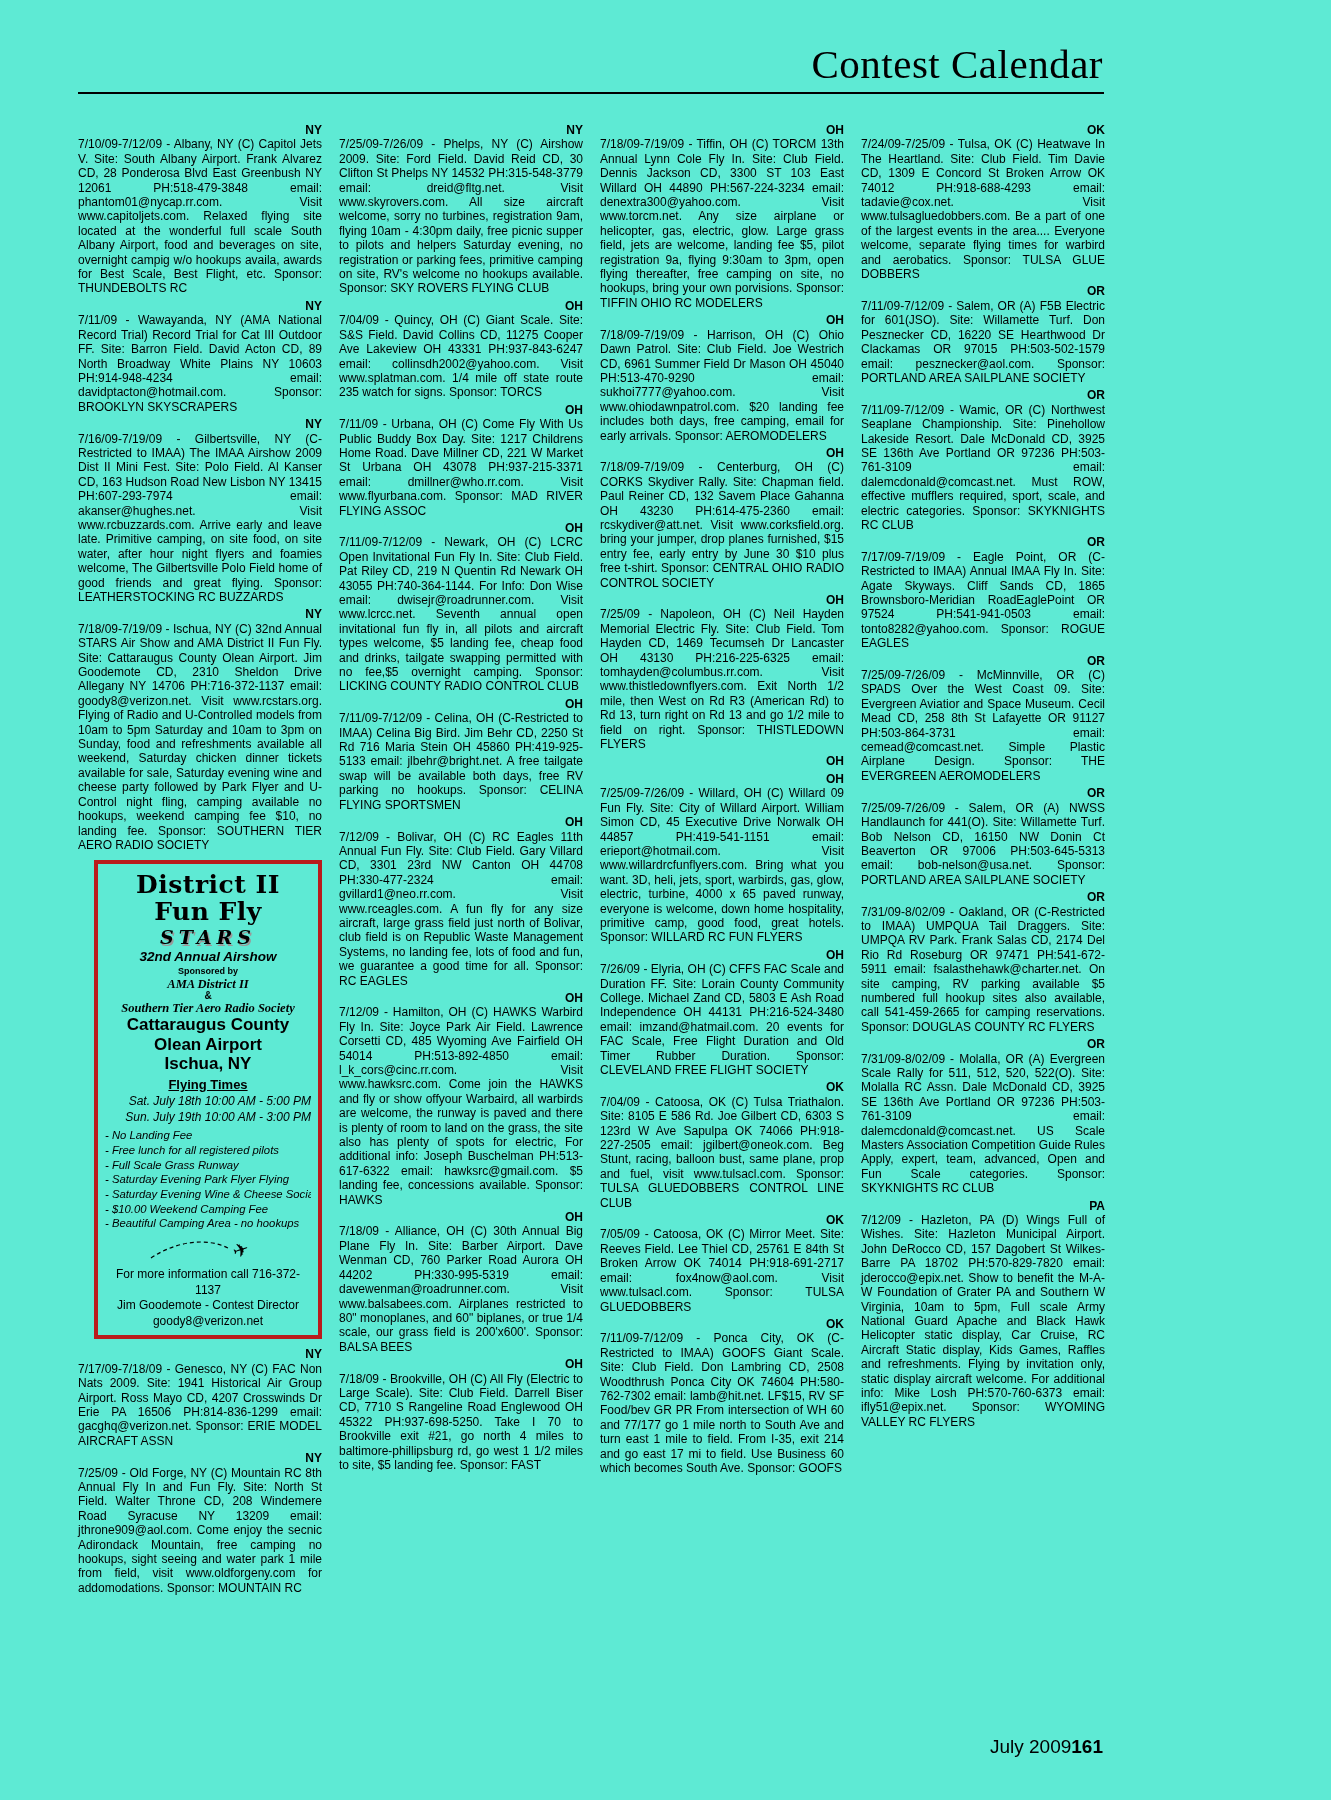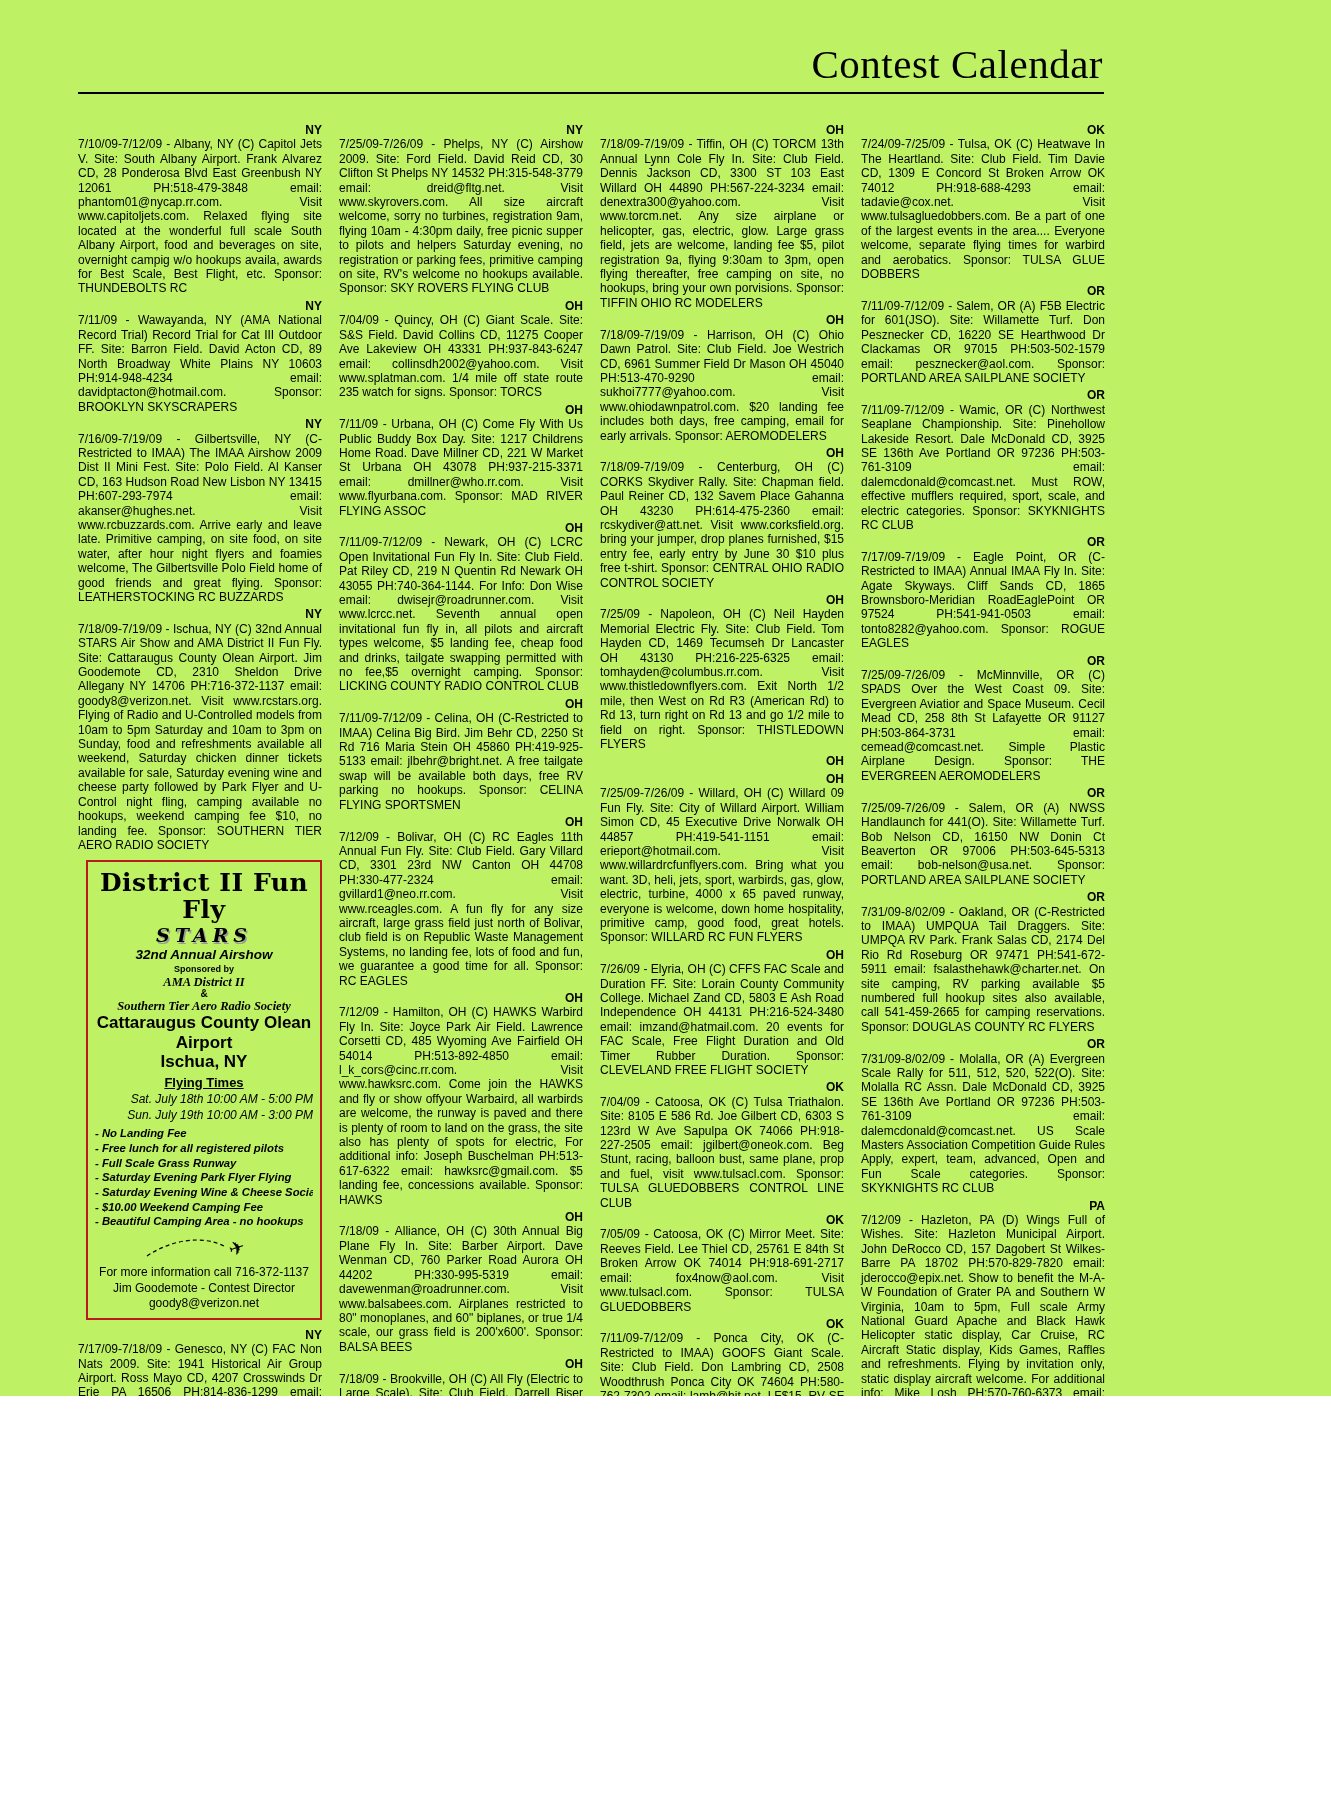--- a/index.html
+++ b/index.html
@@ -4,22 +4,22 @@
 <style>
   * { margin: 0; padding: 0; box-sizing: border-box; }
   html, body { background: #ffffff; }
   body {
     width: 1331px; height: 1800px;
     font-family: "Liberation Sans", sans-serif;
     color: #000;
   }
   .page {
     position: relative;
-    width: 1331px; height: 1396px;
-    background: #bef264;
+    width: 1331px; height: 1800px;
+    background: #5eead4;
     overflow: hidden;
   }
   .header-title {
     position: absolute;
     top: 40px; right: 228px;
     font-family: "Liberation Serif", serif;
     font-size: 41px;
     letter-spacing: 0.5px;
     white-space: nowrap;
   }
@@ -46,22 +46,22 @@
   }
   .entry .state {
     font-weight: bold;
     text-align: right;
     margin-top: 3px;
   }
   .entry .etext { text-align: justify; }
 
   
   .ad-box {
-    border: 2px solid #b91c1c;
-    margin: 8px 0 8px 8px;
+    border: 4px solid #b91c1c;
+    margin: 8px 0 8px 16px;
     padding: 8px 7px 6px 7px;
     text-align: center;
     line-height: 1.15;
   }
   .ad-title {
     font-family: "DejaVu Serif", serif;
     font-weight: bold;
     font-size: 25px;
     letter-spacing: 0.5px;
     line-height: 1.05;
@@ -96,21 +96,21 @@
     text-decoration: underline;
     margin-top: 4px;
   }
   .ad-time {
     font-style: italic;
     font-size: 12px;
     text-align: right;
     padding-left: 8px;
     line-height: 1.35;
   }
-  .ad-bullets { text-align: left; margin-top: 3px; font-weight: bold; }
+  .ad-bullets { text-align: left; margin-top: 3px; }
   .ad-bullet {
     font-style: italic;
     font-size: 11.3px;
     line-height: 1.3;
     text-align: left;
     white-space: nowrap;
     overflow: hidden;
   }
   .ad-plane { height: 34px; margin: 1px 0 1px 0; }
   .ad-info { font-weight: normal; font-size: 12px; line-height: 1.3; }

